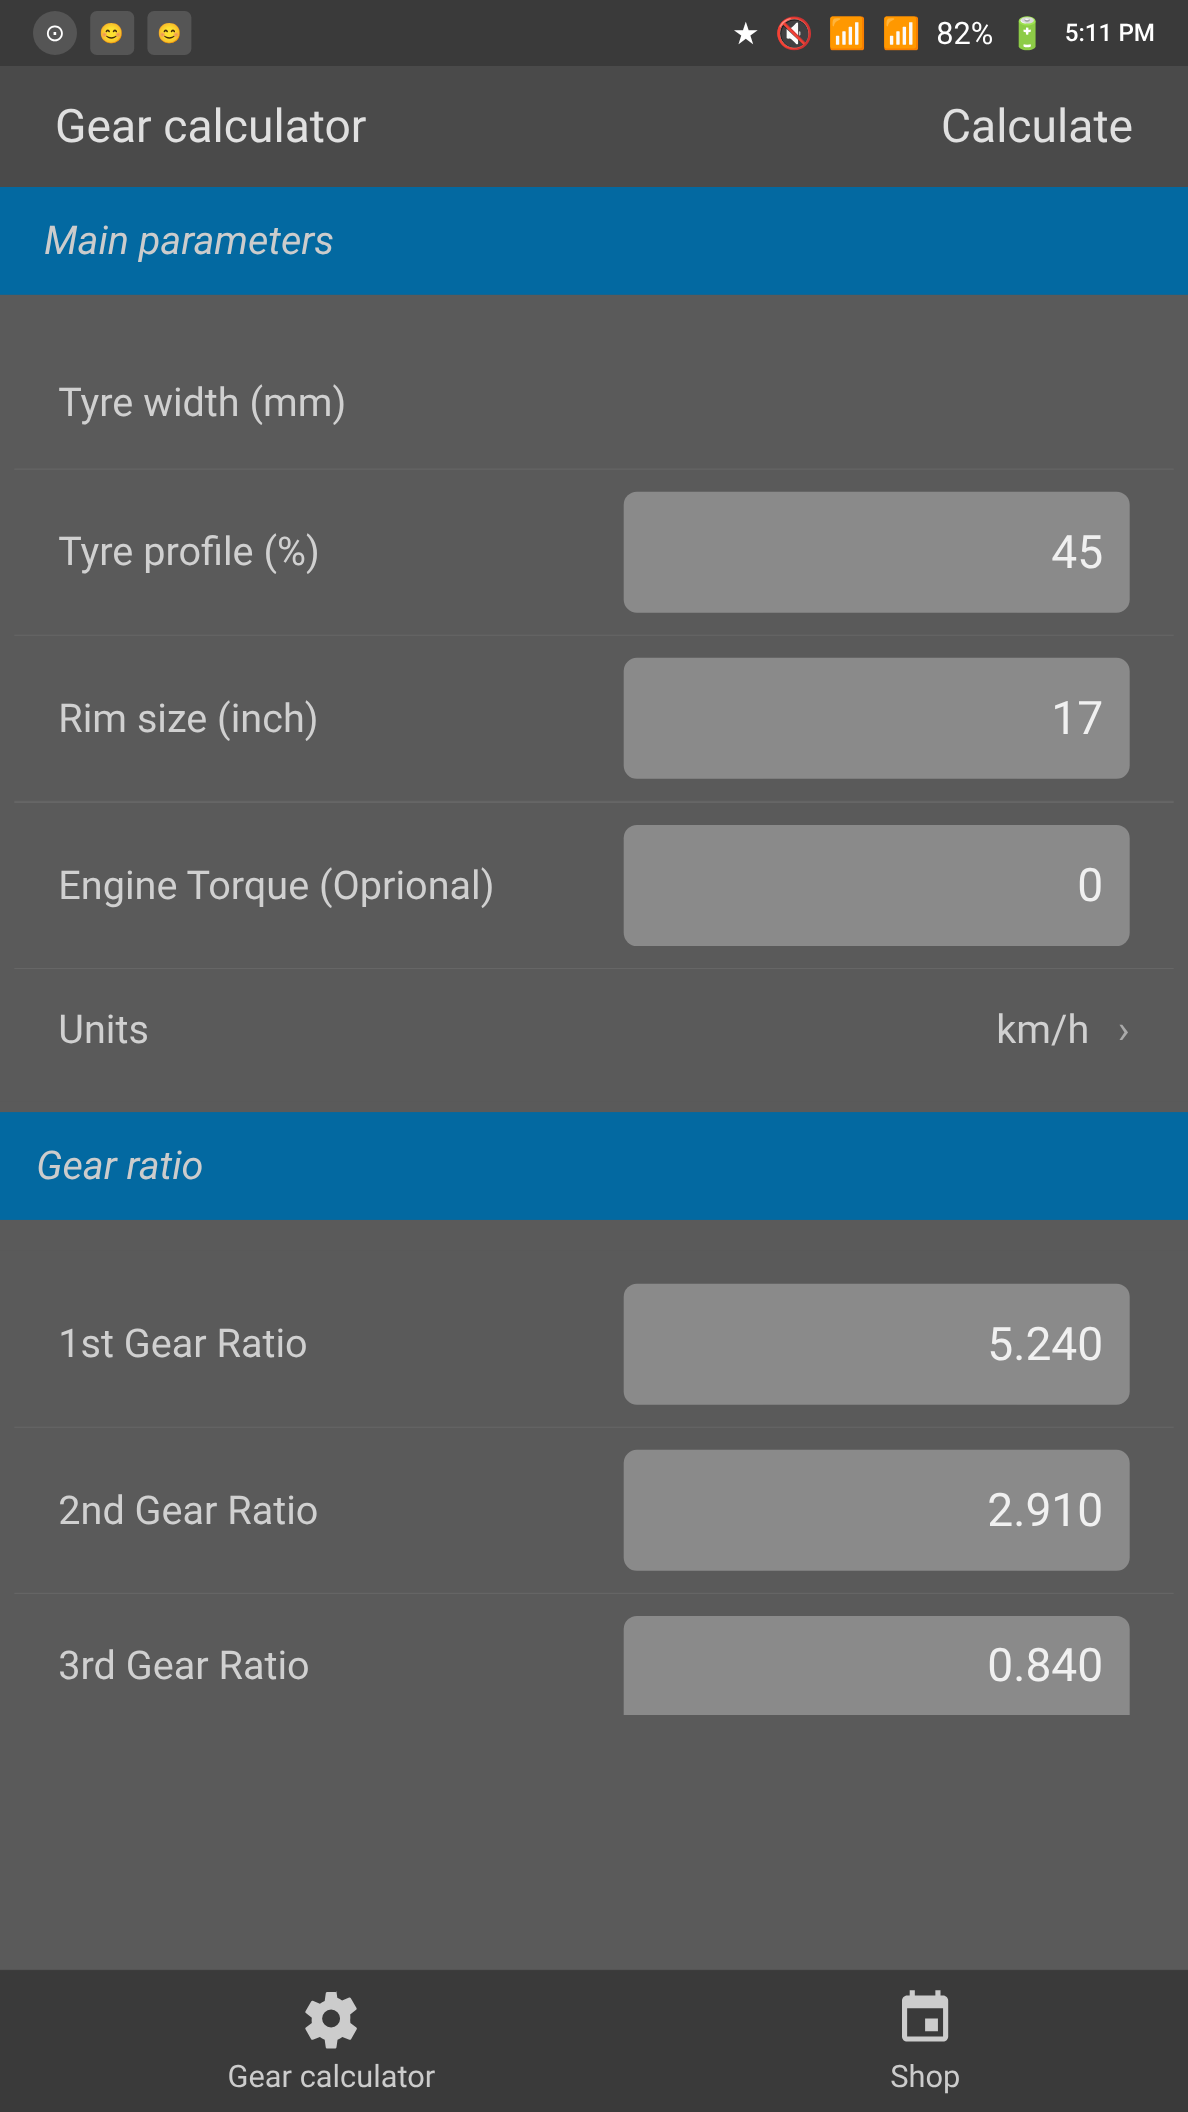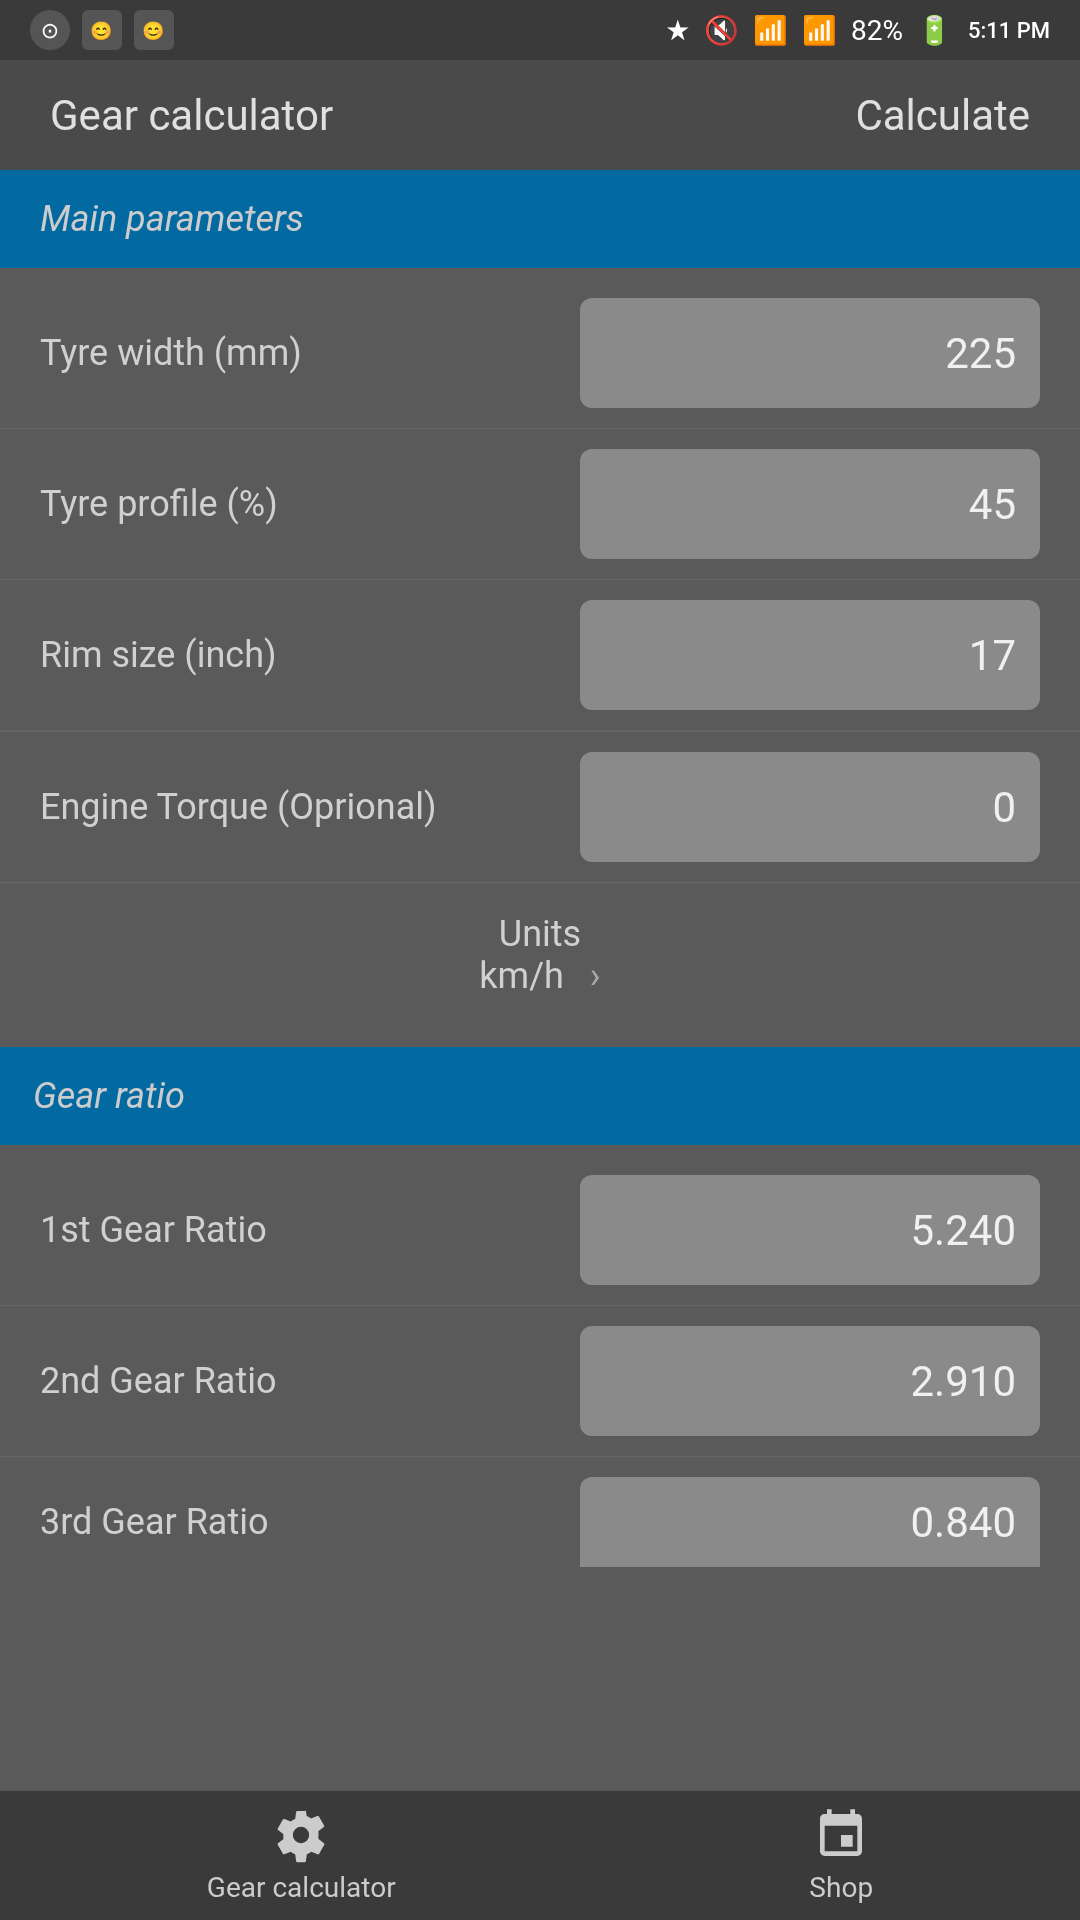--- a/index.html
+++ b/index.html
@@ -96,21 +96,22 @@
 
     .section-header-text {
       font-size: 36px;
       color: #cccccc;
       font-weight: 400;
     }
 
     
     .main-content {
       background-color: #5a5a5a;
-      padding: 10px 0;
+      padding: 10px 13px;
+      margin-top: 28px;
     }
 
     
     .param-row {
       display: flex;
       align-items: center;
       justify-content: space-between;
       padding: 20px 40px;
       min-height: 120px;
     }
@@ -147,21 +148,20 @@
       margin-left: 2px;
     }
 
     
     .units-row {
       display: flex;
       align-items: center;
       justify-content: space-between;
       padding: 30px 40px;
       min-height: 110px;
-      flex-direction: column;
     }
 
     .units-label {
       font-size: 36px;
       color: #d0d0d0;
     }
 
     .units-value {
       display: flex;
       align-items: center;
@@ -260,23 +260,20 @@
 </div>
 
 <div class="section-header">
   <span class="section-header-text">Main parameters</span>
 </div>
 
 <div class="main-content">
 
   <div class="param-row">
     <span class="param-label">Tyre width (mm)</span>
-    <div class="param-input">
-      <span class="param-input-value">225</span>
-    </div>
   </div>
   <div class="row-divider"></div>
 
   <div class="param-row">
     <span class="param-label">Tyre profile (%)</span>
     <div class="param-input">
       <span class="param-input-value">45</span>
     </div>
   </div>
   <div class="row-divider"></div>

